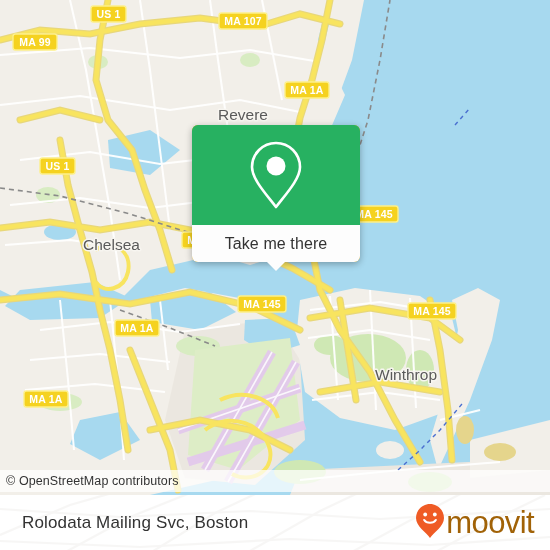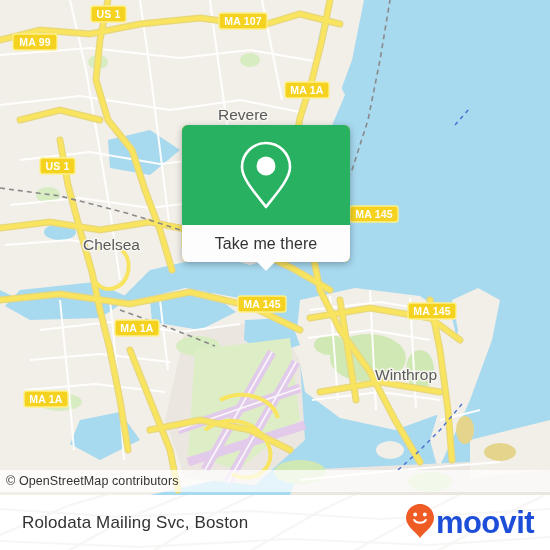--- a/index.html
+++ b/index.html
@@ -22,21 +22,21 @@
     position: absolute; left: 0; top: 470px; width: 550px; height: 22px;
     background: rgba(255,255,255,0.72);
     display: flex; align-items: center;
     padding-left: 6px;
     font-size: 12.5px; color: #333; letter-spacing: .1px;
     z-index: 40;
   }
 
   
   .callout {
-    position: absolute; left: 182px; top: 125px;
+    position: absolute; left: 192px; top: 125px;
     width: 168px; height: 137px;
     border-radius: 6px;
     background: #eab308;
     box-shadow: 0 2px 7px rgba(0,0,0,0.30);
     z-index: 30;
   }
   .callout-top {
     position: relative; width: 100%; height: 100px;
     border-radius: 6px 6px 0 0;
     background: #27b161;
@@ -79,21 +79,21 @@
     font-size: 17px; color: #333; letter-spacing: .15px;
     z-index: 2;
   }
   .brand {
     position: absolute; right: 16px; top: 50%;
     transform: translateY(-50%);
     display: flex; align-items: center; gap: 1px;
     z-index: 2;
   }
   .brand-word {
-    font-size: 31px; font-weight: 700; color: #1d4ed8;
+    font-size: 31px; font-weight: 400; color: #a16207;
     letter-spacing: -0.6px; line-height: 1;
   }
 
   
   .place-label {
     font-family: "Liberation Sans", sans-serif;
     font-size: 15.5px; fill: #5a5a5a;
     paint-order: stroke; stroke: #f7f5f0; stroke-width: 3px;
     stroke-linejoin: round;
   }

